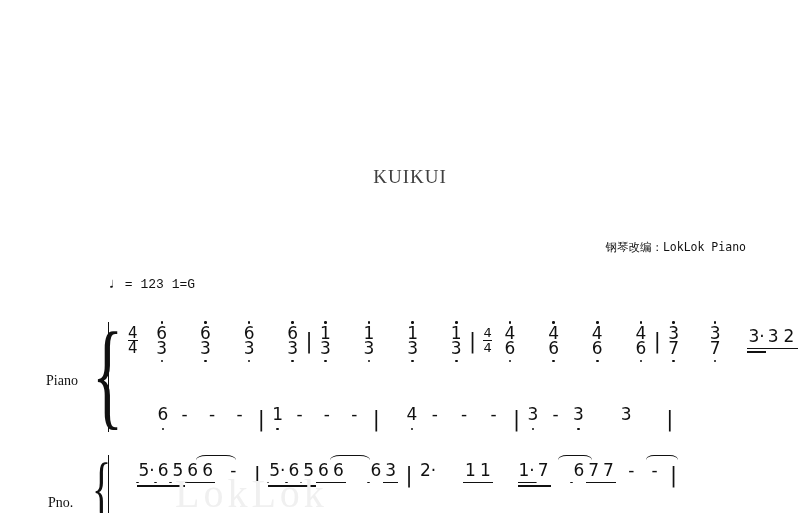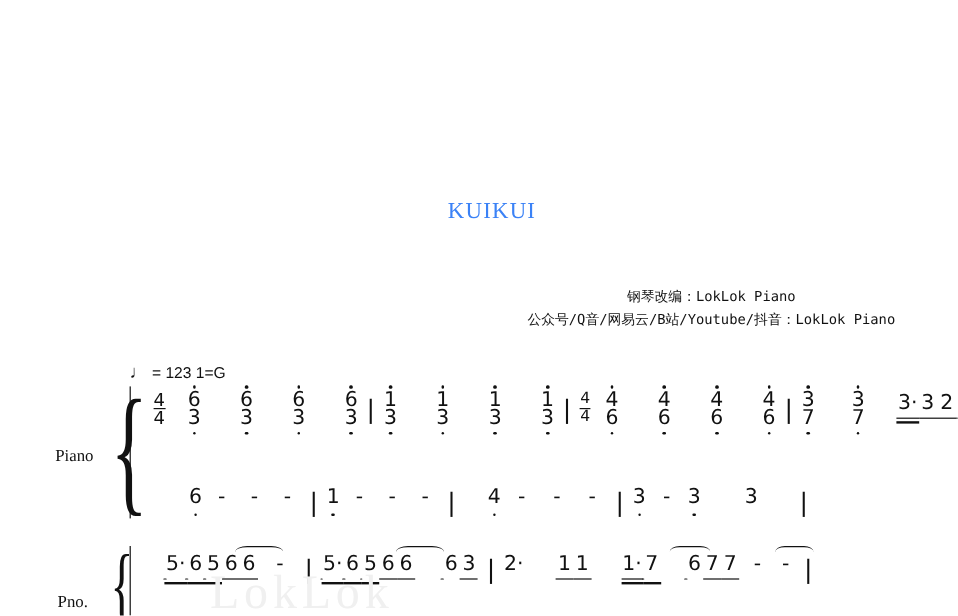--- a/index.html
+++ b/index.html
@@ -6,33 +6,33 @@
   body{width:798px;height:513px;overflow:hidden;font-family:"Liberation Serif",serif;}
   .page{position:relative;width:798px;height:513px;background:#ffffff;}
 
   
   .title{
     position:absolute;left:0;right:0;top:124px;text-align:center;
     font-family:"Liberation Serif",serif;font-size:27px;color:#111;letter-spacing:2px;
   }
   .subtitle{
     position:absolute;left:0;right:0;top:166px;text-align:center;
-    font-family:"Liberation Serif",serif;font-size:19px;color:#3b82f6;letter-spacing:1px;margin-left:22px;
+    font-family:"Liberation Serif",serif;font-size:19px;color:#404040;letter-spacing:1px;margin-left:22px;
   }
 
   
   .credits{
     position:absolute;right:52px;top:238px;text-align:center;
     font-family:"DejaVu Sans Mono",monospace;font-size:11.5px;color:#111;line-height:19px;margin-left:17px;
   }
 
   
   .tempo{
-    position:absolute;left:108px;top:302px;
-    font-family:Liberation Sans, sans-serif;font-size:13px;color:#111;white-space:nowrap;
+    position:absolute;left:108px;top:276px;
+    font-family:Liberation Mono, monospace;font-size:13px;color:#111;white-space:nowrap;
   }
   .tempo .note{font-size:15px;}
 
   
   .inst{
     position:absolute;font-family:Liberation Serif, serif;font-size:14px;color:#111;
   }
   .inst-piano{left:46px;top:373px;}
   .inst-pno{left:48px;top:495px;}
 
@@ -82,21 +82,20 @@
 </style>
 </head>
 <body>
 
 <div class="page">
 
   <div class="subtitle">KUIKUI</div>
 
   <div class="credits">
     <div>钢琴改编：LokLok Piano</div>
-    <div>公众号/Q音/网易云/B站/Youtube/抖音：LokLok Piano</div>
   </div>
 
   <div class="tempo">
     <span class="note">♩</span>
     <span>= 123   1=G</span>
   </div>
 
   <div class="inst inst-piano">Piano</div>
   <div class="inst inst-pno">Pno.</div>
 

